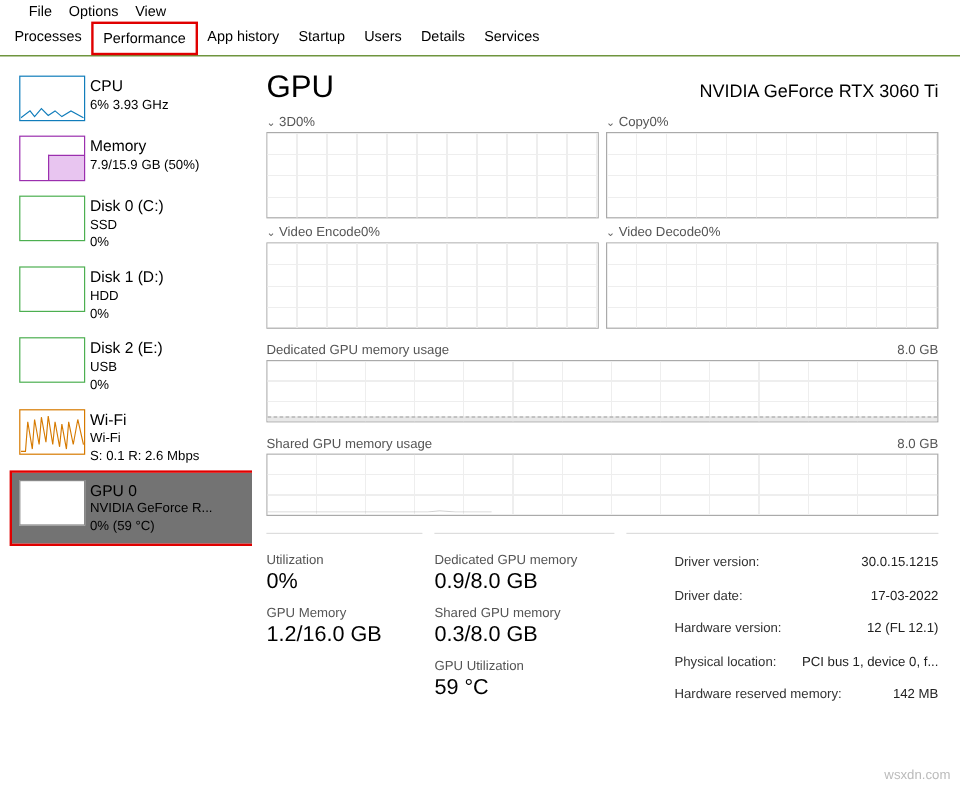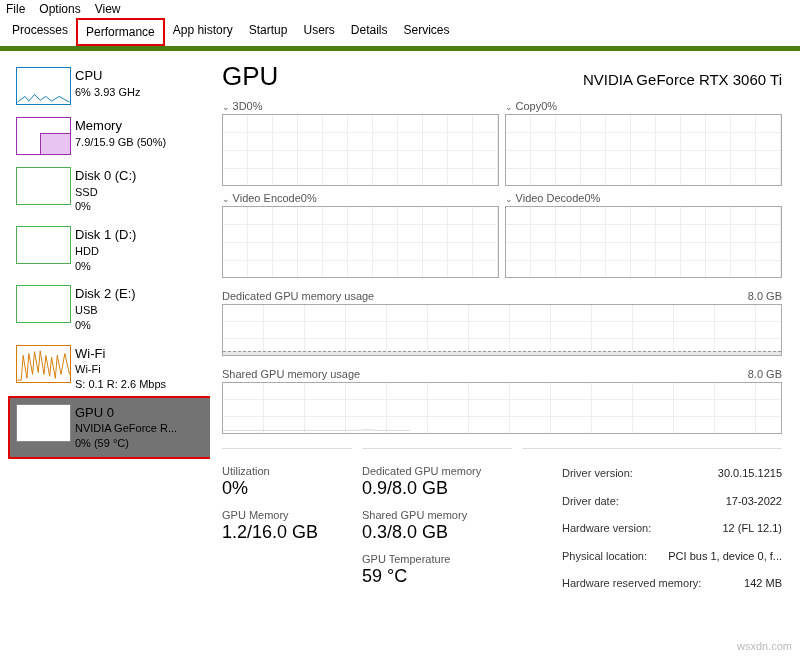--- a/index.html
+++ b/index.html
@@ -1,23 +1,23 @@
 <!DOCTYPE html>
 <html><head>
 <meta charset="utf-8">
 <style>
 * { margin: 0; padding: 0; box-sizing: border-box; font-family: "Segoe UI", Arial, sans-serif; }
 body { background: #fff; width: 800px; height: 658px; overflow: hidden; position: relative; font-size: 12px; color: #000; }
 
 
-.menubar { display: flex; padding: 2px 6px; gap: 14px; font-size: 12px; }
+.menubar { display: flex; padding: 2px 24px; gap: 14px; font-size: 12px; }
 .menubar span { cursor: default; }
 
 
-.tabbar { display: flex; border-bottom: 5px solid #4d7c0f; padding: 0 4px; font-size: 12px; }
+.tabbar { display: flex; border-bottom: 1px solid #4d7c0f; padding: 0 4px; font-size: 12px; }
 .tabbar .tab { padding: 5px 8px; cursor: default; }
 .tabbar .tab.active { border: 2px solid #e00000; }
 
 
 .content { display: flex; height: calc(100% - 44px); }
 .sidebar { width: 210px; padding: 10px 0 10px 10px; overflow-y: auto; }
 .main { flex: 1; padding: 10px 18px 10px 12px; overflow: hidden; }
 
 
 .sb-item { display: flex; gap: 4px; padding: 6px 6px; cursor: default; }
@@ -238,21 +238,21 @@
         <hr class="sep">
         <div class="stat">
           <div class="lbl">Dedicated GPU memory</div>
           <div class="val">0.9/8.0 GB</div>
         </div>
         <div class="stat">
           <div class="lbl">Shared GPU memory</div>
           <div class="val">0.3/8.0 GB</div>
         </div>
         <div class="stat">
-          <div class="lbl">GPU Temperature</div>
+          <div class="lbl">GPU Utilization</div>
           <div class="val">59 °C</div>
         </div>
       </div>
       <div class="stat-col c">
         <hr class="sep">
         <div class="kv">
             <span class="k">Driver version:</span>
             <span>30.0.15.1215</span>
           </div>
         <div class="kv">

